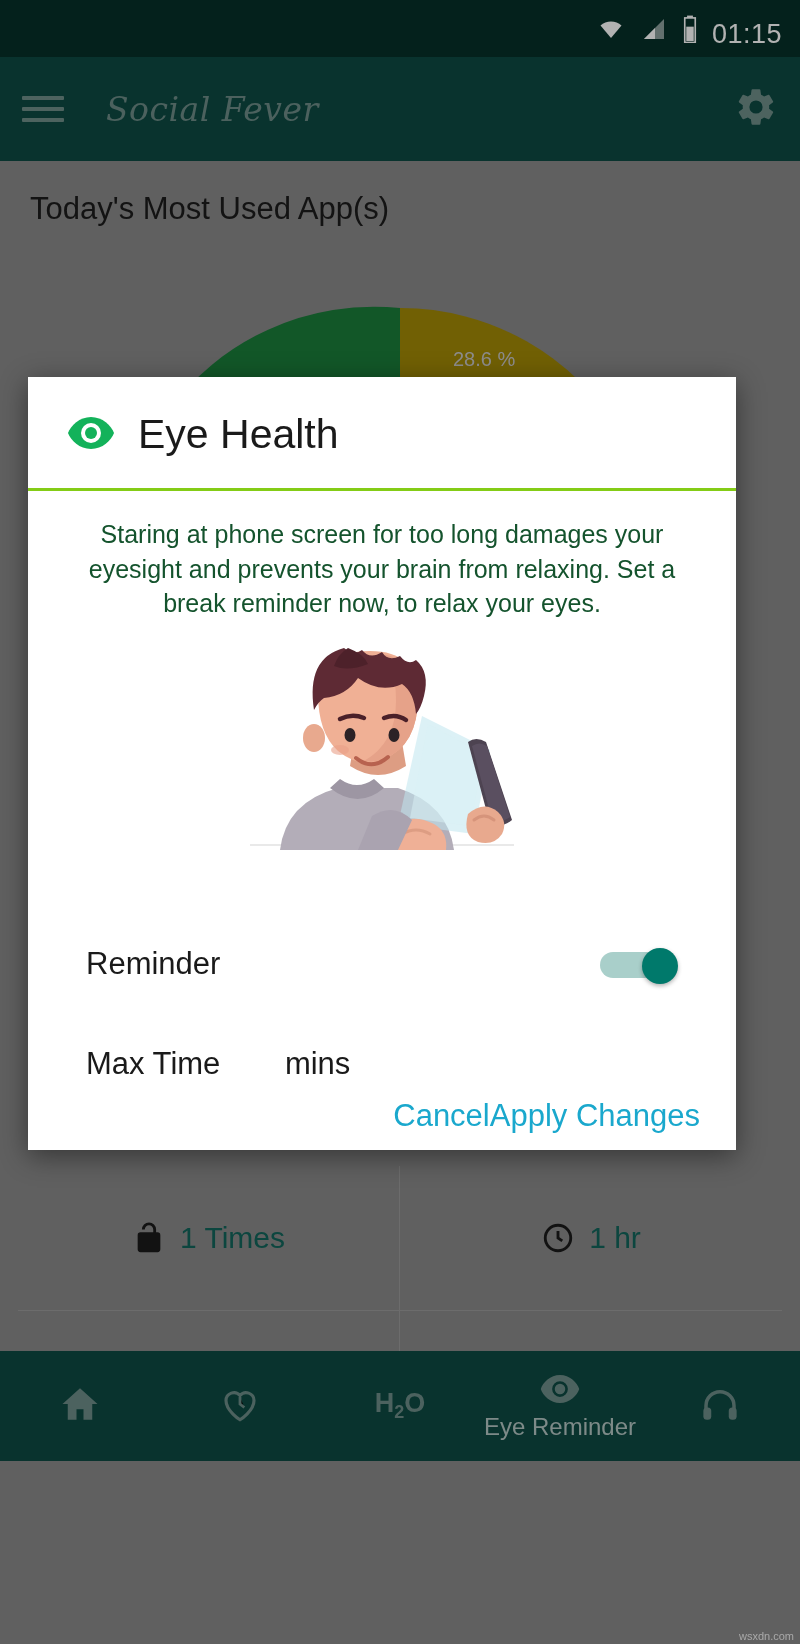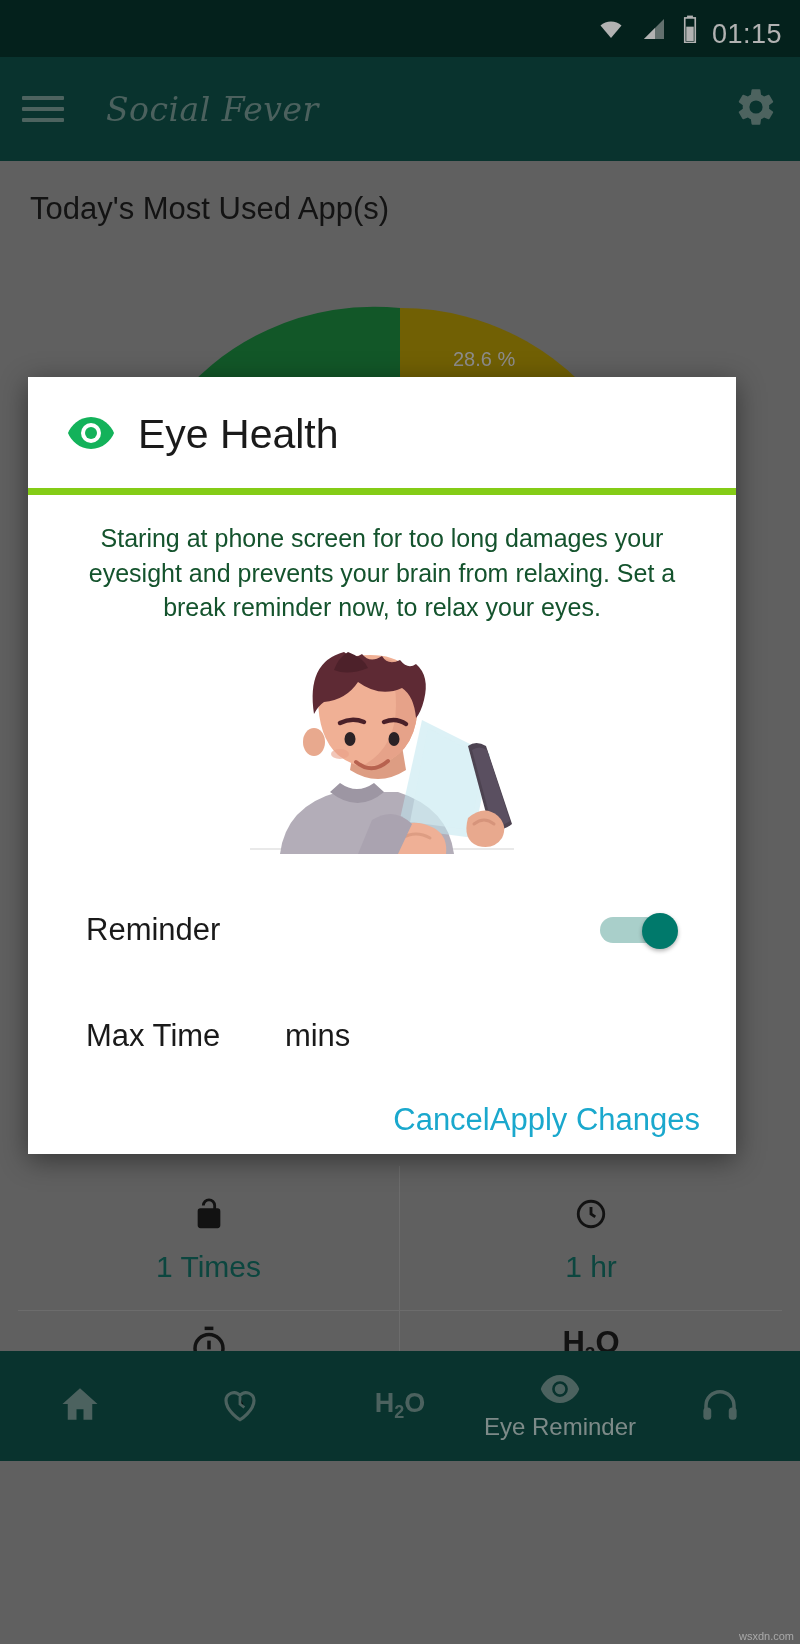--- a/index.html
+++ b/index.html
@@ -48,21 +48,21 @@
     position:absolute; font-size:20px; color:#c9c9c9;
   }
 
   
   .stat-grid {
     position:absolute; left:18px; right:18px; top:1005px;
     display:grid; grid-template-columns:1fr 1fr;
   }
   .stat-cell {
     height:145px;
-    display:flex; flex-direction:column; align-items:center; justify-content:center;
+    display:flex; flex-direction:row; align-items:center; justify-content:center;
     gap:7px;
     border-bottom:1px solid #9b9b9b;
   }
   .stat-cell:nth-child(odd) { border-right:1px solid #9b9b9b; }
   .stat-icon { height:44px; display:flex; align-items:center; justify-content:center; color:#1a1a1a; }
   .stat-name { font-size:24px; color:#141414; }
   .stat-value { font-size:30px; color:#12655b; }
 
   .bottom-nav {
     position:absolute; left:0; right:0; bottom:0;
@@ -81,32 +81,32 @@
   
   .dialog {
     position:absolute; left:28px; top:377px;
     width:708px;
     background:#ffffff;
     box-shadow:0 6px 26px rgba(0,0,0,.45);
   }
   .dlg-header {
     display:flex; align-items:center; gap:22px;
     padding:34px 38px 30px 38px;
-    border-bottom:7px solid #84cc16;
+    border-bottom:3px solid #84cc16;
   }
   .dlg-title { font-size:41px; color:#1a1a1a; }
   .dlg-body { padding:26px 22px 0 22px; }
   .dlg-desc {
     text-align:center; font-size:25px; line-height:1.38; color:#14532d;
     padding:0 6px;
   }
   .illus { height:215px; display:flex; align-items:flex-end; justify-content:center; margin-top:14px; }
 
   .row {
-    display:flex; align-items:center;
+    display:flex; align-items:flex-end;
     padding:0 36px;
   }
   .row-reminder { height:112px; margin-top:20px; }
   .row-maxtime  { height:100px; }
   .row-label { font-size:31px; color:#1a1a1a; }
 
   .toggle { margin-left:auto; position:relative; width:78px; height:34px; }
   .toggle-track {
     position:absolute; left:0; top:4px; width:66px; height:26px;
     background:#a9cfca; border-radius:13px;

